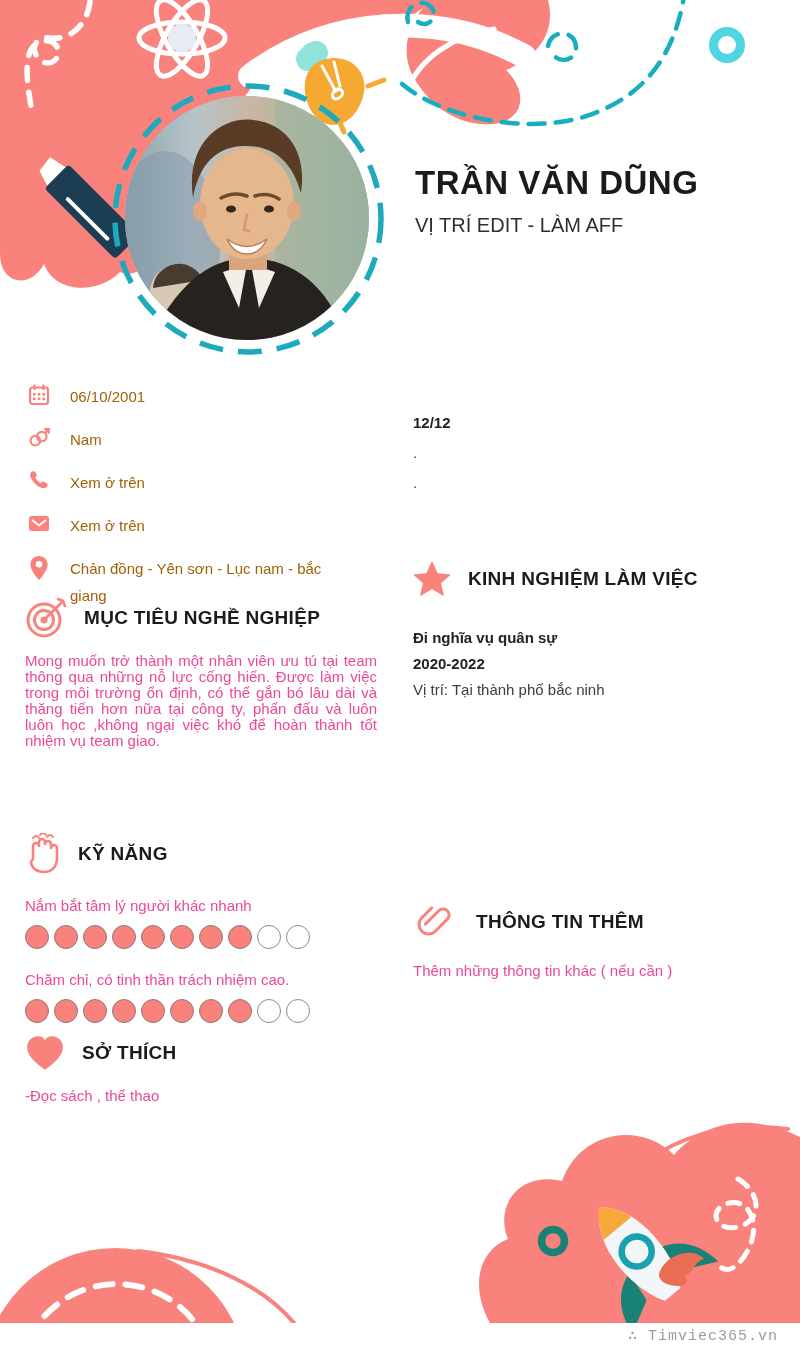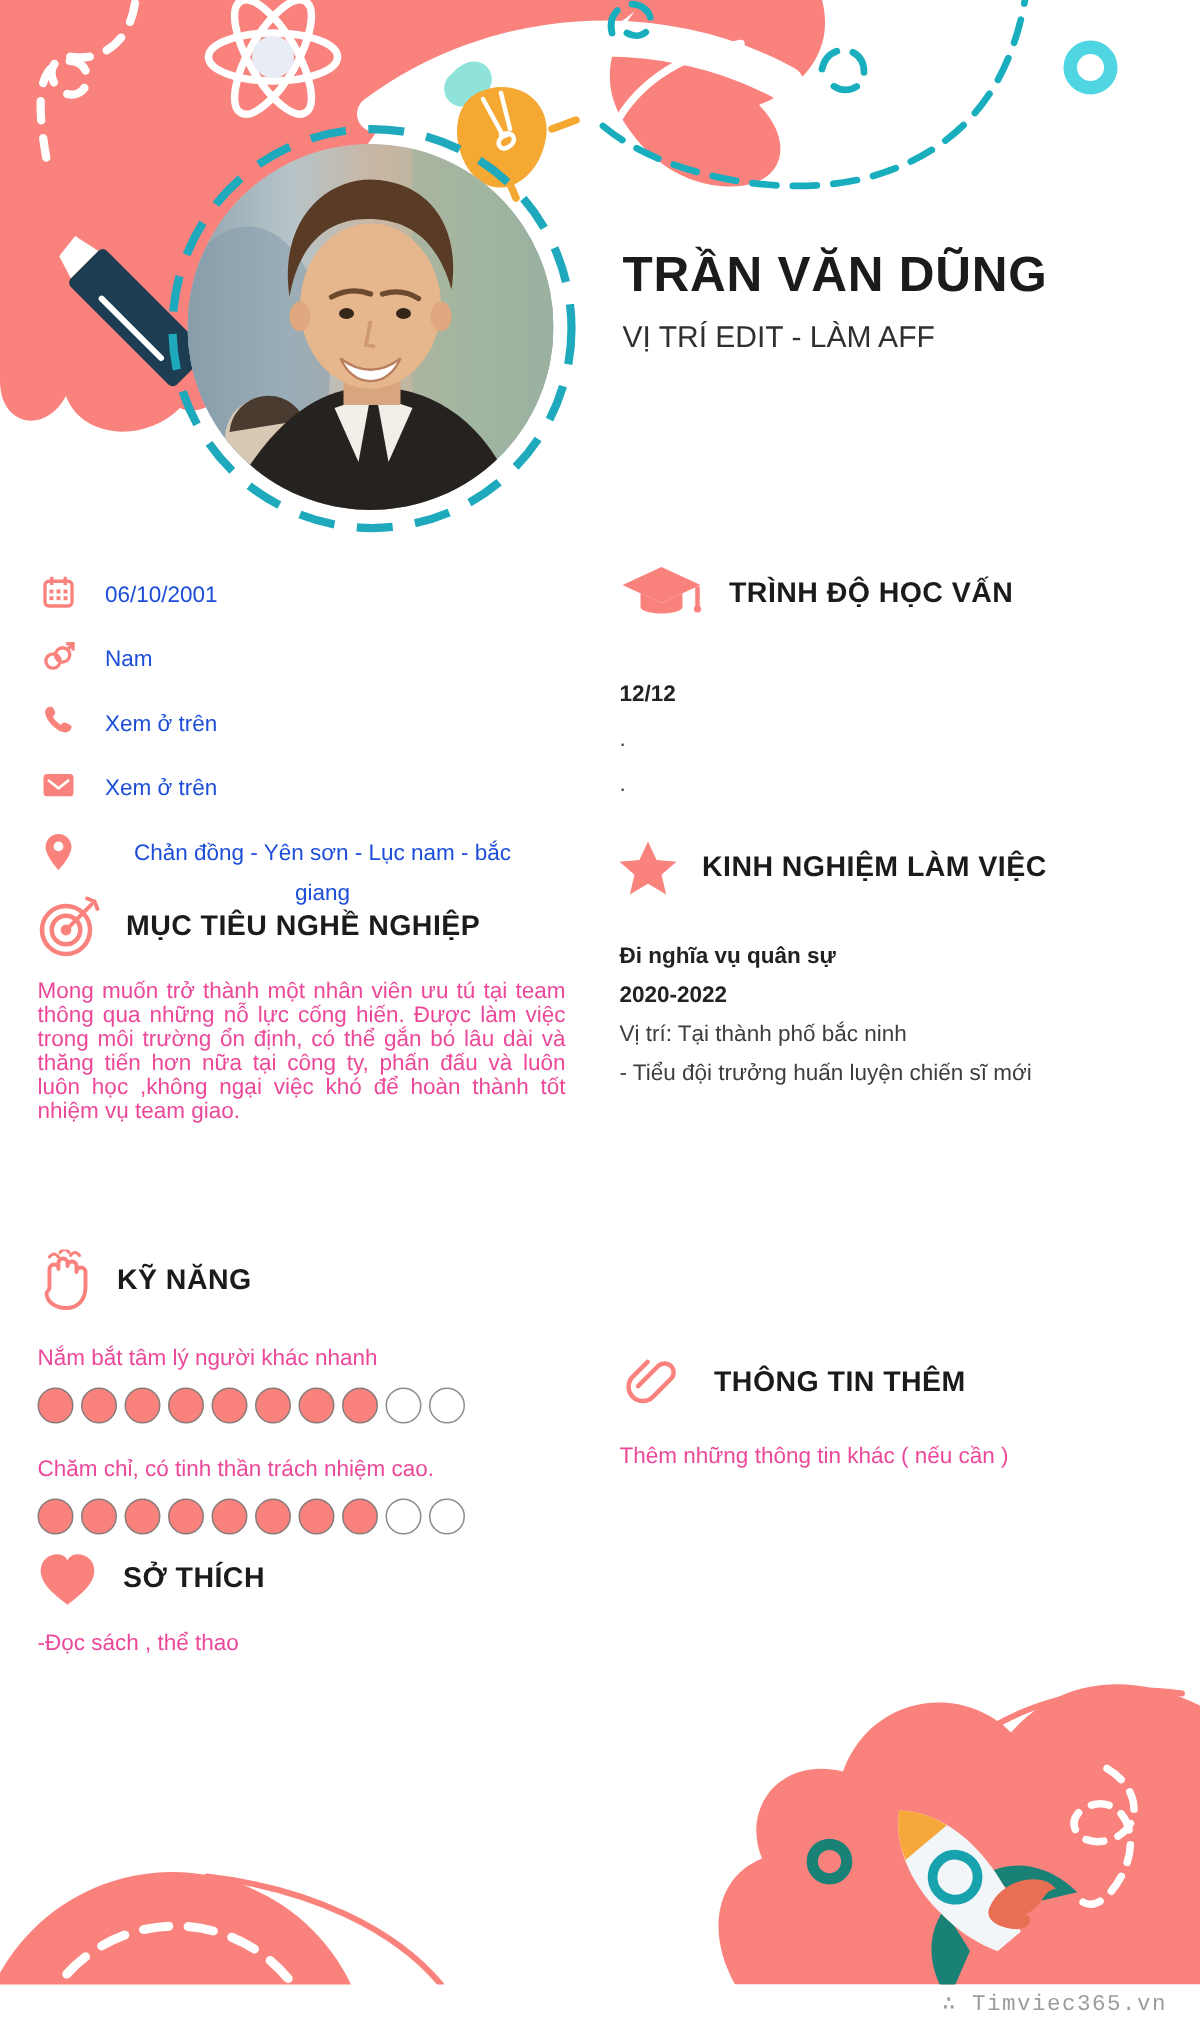--- a/index.html
+++ b/index.html
@@ -18,21 +18,21 @@
 
   
   .sec{position:absolute;}
   .sec-head{display:flex;align-items:center;gap:17px;}
   .sec-title{font-size:19px;font-weight:bold;color:#1b1b1b;letter-spacing:.3px;}
   .body-txt{font-size:15px;line-height:16px;color:#ec4899;}
   .bold{font-weight:bold;color:#222;}
 
   
   .contact-row{display:flex;align-items:flex-start;gap:20px;margin-bottom:16px;}
-  .contact-row .txt{font-size:15px;line-height:27px;color:#1d4ed8;text-align:center;}
+  .contact-row .txt{font-size:15px;line-height:27px;color:#a16207;}
   .cicon{flex:0 0 22px;width:22px;margin-top:1px;}
 
   
   .objective p{margin:14px 0 0 0;text-align:justify;}
 
   
   .skill-label{margin-top:22px;font-size:15px;color:#ec4899;}
   .dots{margin-top:11px;display:flex;gap:5px;}
   .dot{width:24px;height:24px;border-radius:50%;box-sizing:border-box;border:1.5px solid #8c8c8c;background:#fff;}
   .dot.f{background:#F9837C;border-color:#8a7b7b;}
@@ -248,48 +248,38 @@
     <div class="sec-head">
       <svg width="40" height="38" viewBox="0 0 38 36">
         <path d="M19 34 C8 26 2 19.5 2 12.5 C2 6 7 2 12.5 2 C16 2 18.4 4 19 6 C19.6 4 22 2 25.5 2 C31 2 36 6 36 12.5 C36 19.5 30 26 19 34 Z" fill="#F9827D"></path>
       </svg>
       <span class="sec-title">SỞ THÍCH</span>
     </div>
     <div class="body-txt" style="margin-top:16px">-Đọc sách , thể thao</div>
   </div>
 
   <div class="sec" style="left:413px;top:376px;width:372px">
-    <div class="sec-head">
-      <svg width="56" height="40" viewBox="0 0 56 40">
-        <polygon points="28,2 54,14 28,26 2,14" fill="#F9827D"></polygon>
-        <path d="M14 19.5 v9 c0 6 28 6 28 0 v-9 l-14 6.5 z" fill="#F9827D"></path>
-        <line x1="52" y1="15" x2="52" y2="28" stroke="#F9827D" stroke-width="3"></line>
-        <circle cx="52" cy="30" r="2.4" fill="#F9827D"></circle>
-      </svg>
-      <span class="sec-title">TRÌNH ĐỘ HỌC VẤN</span>
-    </div>
     <div class="edu-lines">
       <div class="bold">12/12</div>
       <div>.</div>
       <div>.</div>
     </div>
   </div>
 
   <div class="sec" style="left:413px;top:560px;width:374px">
     <div class="sec-head">
       <svg width="38" height="37" viewBox="0 0 40 39">
         <polygon points="20,1 26,14 40,15.2 29.5,24.5 32.8,38.3 20,30.8 7.2,38.3 10.5,24.5 0,15.2 14,14" fill="#F9827D"></polygon>
       </svg>
       <span class="sec-title">KINH NGHIỆM LÀM VIỆC</span>
     </div>
     <div class="exp-entry">
       <div class="bold">Đi nghĩa vụ quân sự</div>
       <div class="bold">2020-2022</div>
       <div>Vị trí: Tại thành phố bắc ninh</div>
-      <div>- Tiểu đội trưởng huấn luyện chiến sĩ  mới</div>
     </div>
   </div>
 
   <div class="sec" style="left:413px;top:899px;width:372px">
     <div class="sec-head">
       <svg width="46" height="46" viewBox="0 0 46 46">
         <g transform="rotate(45 23 23)">
           <path d="M17 32 V13 a6 6 0 0 1 12 0 v17 a9.5 9.5 0 0 1 -19 0 V16" fill="none" stroke="#F9827D" stroke-width="3" stroke-linecap="round"></path>
         </g>
       </svg>

